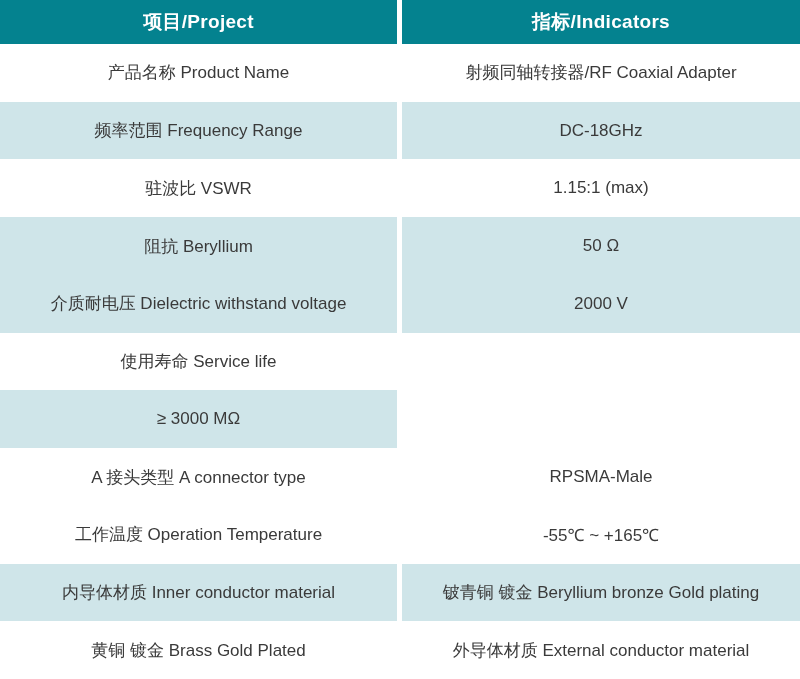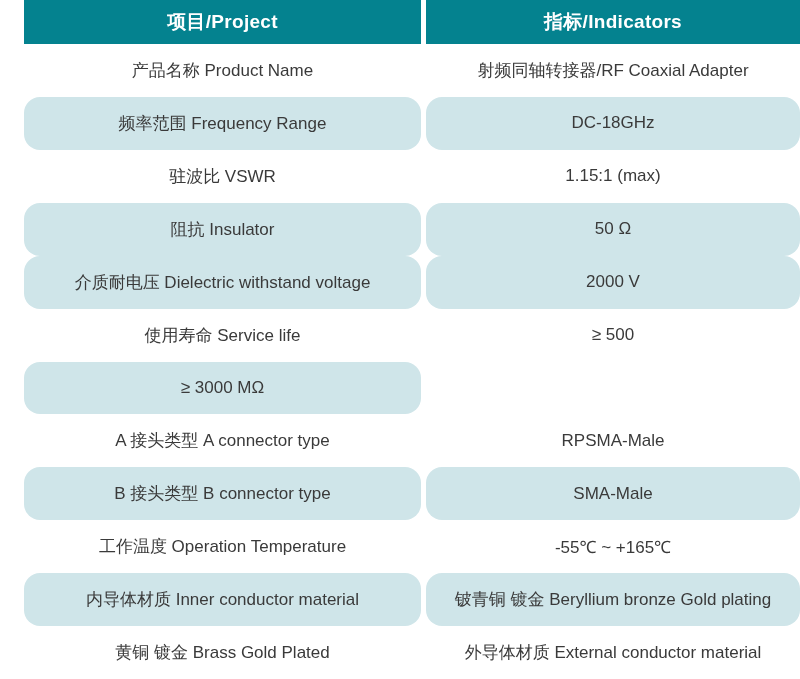--- a/index.html
+++ b/index.html
@@ -9,21 +9,20 @@
     display: flex;
     flex-direction: column;
     background: #ffffff;
     font-family: "Liberation Sans", sans-serif;
     overflow: hidden;
   }
   .row {
     display: grid;
     grid-template-columns: 397px 1fr;
     column-gap: 5px;
-    margin-left: 24px;
   }
   .header-row { flex: 0 0 44px; }
   .data-row  { flex: 1 1 0; }
   .cell {
     display: flex;
     align-items: center;
     justify-content: center;
     text-align: center;
     padding: 0 10px;
     box-sizing: border-box;
@@ -36,21 +35,20 @@
     font-size: 19px;
     letter-spacing: 0.3px;
   }
   .data-row .cell {
     background: var(--row-bg, #ffffff);
     color: var(--body-text, #3a3a3a);
     font-size: 17px;
   }
   .data-row.alt .cell {
     background: var(--row-alt-bg, #cfe5e9);
-    border-radius: 16px;
   }
 </style>
 </head>
 <body>
 
 <div class="spec-table">
   <div class="row header-row">
     <div class="cell header-cell">
       <span>项目/Project</span>
     </div>
@@ -81,69 +79,58 @@
     <div class="cell">
       <span>驻波比 VSWR</span>
     </div>
     <div class="cell">
       <span>1.15:1 (max)</span>
     </div>
   </div>
 
   <div class="row data-row alt">
     <div class="cell">
-      <span>阻抗 Insulator</span>
+      <span>阻抗 Beryllium</span>
     </div>
     <div class="cell">
       <span>50 Ω</span>
     </div>
   </div>
 
 
   <div class="row data-row alt">
     <div class="cell">
       <span>介质耐电压 Dielectric withstand voltage</span>
     </div>
     <div class="cell">
       <span>2000 V</span>
     </div>
   </div>
 
   <div class="row data-row">
     <div class="cell">
       <span>使用寿命 Service life</span>
     </div>
-    <div class="cell">
-      <span>≥ 500</span>
-    </div>
   </div>
 
   <div class="row data-row alt">
     <div class="cell">
       <span>≥ 3000 MΩ</span>
     </div>
   </div>
 
   <div class="row data-row">
     <div class="cell">
       <span>A 接头类型 A connector type</span>
     </div>
     <div class="cell">
       <span>RPSMA-Male</span>
     </div>
   </div>
 
-  <div class="row data-row alt">
-    <div class="cell">
-      <span>B 接头类型 B connector type</span>
-    </div>
-    <div class="cell">
-      <span>SMA-Male</span>
-    </div>
-  </div>
 
   <div class="row data-row">
     <div class="cell">
       <span>工作温度 Operation Temperature</span>
     </div>
     <div class="cell">
       <span>-55℃ ~ +165℃</span>
     </div>
   </div>
 

